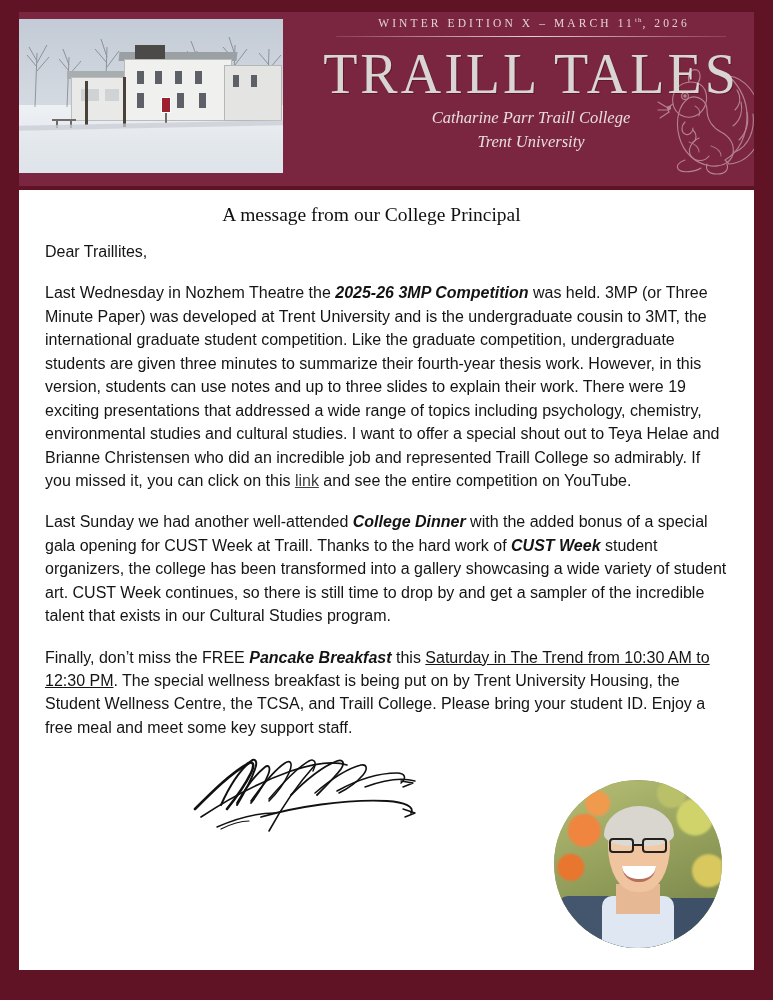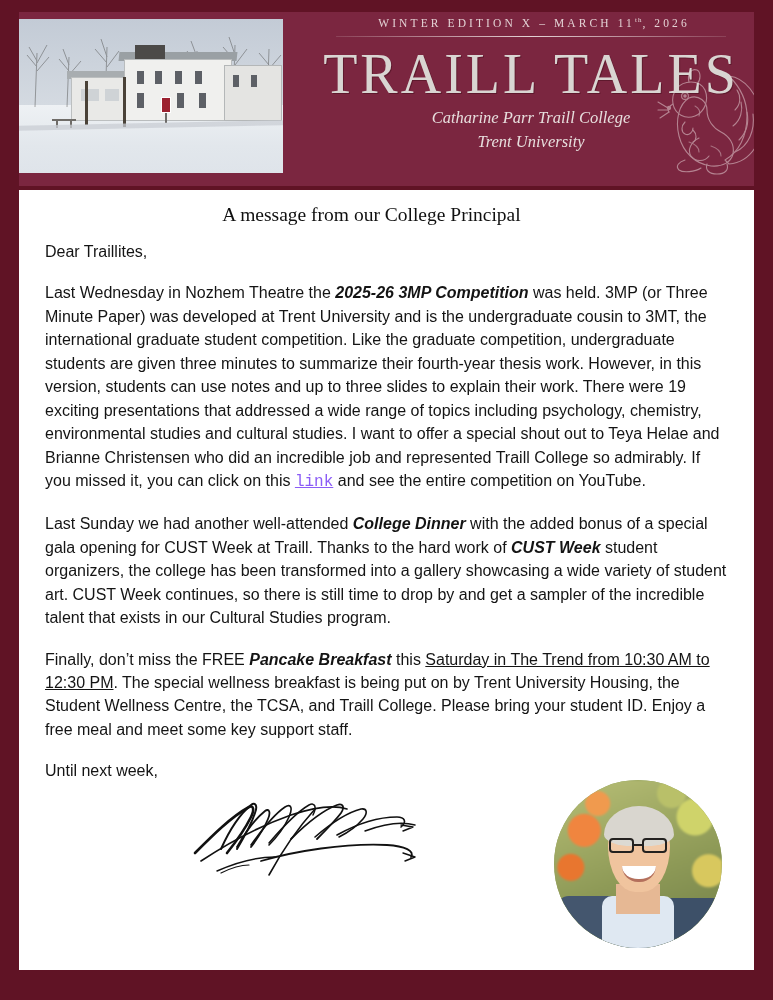--- a/index.html
+++ b/index.html
@@ -196,23 +196,22 @@
     margin-top: 14px;
   }
   .body-text p {
     margin: 0 0 18px 0;
   }
   .body-text p:last-child { margin-bottom: 0; }
   .bi { font-weight: bold; font-style: italic; }
   .b  { font-weight: normal; }
   .u  { text-decoration: underline; }
   .link {
-    color: #8b5cf6;
+    color: #404040;
     text-decoration: underline;
-    font-family: Liberation Mono, monospace;
   }
 
   .signoff { margin-top: 20px; }
 
   .sig-wrap {
     position: relative;
     height: 96px;
     margin-top: 4px;
   }
   .signature {
@@ -414,21 +413,20 @@
       <div class="body-text">
 
         <p>Dear Traillites,</p>
 
         <p><span>Last Wednesday in Nozhem Theatre the </span><span class="bi">2025-26 3MP Competition</span><span> was held. 3MP (or Three Minute Paper) was developed at Trent University and is the undergraduate cousin to 3MT, the international graduate student competition. Like the graduate competition, undergraduate students are given three minutes to summarize their fourth-year thesis work. However, in this version, students can use notes and up to three slides to explain their work.  There were 19 exciting presentations that addressed a wide range of topics including psychology, chemistry, environmental studies and cultural studies. I want to offer a special shout out to </span><span class="b">Teya Helae</span><span> and </span><span class="b">Brianne Christensen</span><span> who did an incredible job and represented Traill College so admirably. If you missed it, you can click on this </span><a class="link" href="#">link</a><span> and see the entire competition on YouTube.</span></p>
 
         <p><span>Last Sunday we had another well-attended </span><span class="bi">College Dinner</span><span> with the added bonus of a special gala opening for CUST Week at Traill. Thanks to the hard work of </span><span class="bi">CUST Week</span><span> student organizers, the college has been transformed into a gallery showcasing a wide variety of student art. CUST Week continues, so there is still time to drop by and get a sampler of the incredible talent that exists in our Cultural Studies program.</span></p>
 
         <p><span>Finally, don’t miss the FREE </span><span class="bi">Pancake Breakfast</span><span> this </span><span class="u">Saturday in The Trend from 10:30 AM to 12:30 PM</span><span>. The special wellness breakfast is being put on by Trent University Housing, the Student Wellness Centre, the TCSA, and Traill College. Please bring your student ID. Enjoy a free meal and meet some key support staff.</span></p>
 
-        <p class="signoff">Until next week,</p>
       </div>
 
       <div class="sig-wrap">
         <svg class="signature" viewBox="0 0 300 86">
           <g fill="none" stroke="#111" stroke-linecap="round" stroke-linejoin="round">
             <path d="M30 62 C 48 44, 66 26, 84 16 C 88 14, 90 18, 86 26 C 80 38, 70 52, 62 62" stroke-width="2.6"></path>
             <path d="M56 58 C 64 40, 74 24, 86 14 C 90 11, 93 14, 90 22 C 86 34, 78 48, 72 58" stroke-width="2"></path>
             <path d="M72 56 C 80 42, 90 28, 100 20 C 104 17, 106 21, 103 28 C 99 38, 92 48, 86 56" stroke-width="1.8"></path>
             <path d="M86 54 C 96 40, 108 24, 120 16 C 126 12, 128 17, 124 26 C 119 37, 110 48, 104 54" stroke-width="1.6"></path>
             <path d="M104 52 C 116 38, 130 22, 144 14 C 150 11, 152 16, 148 24" stroke-width="1.5"></path>

